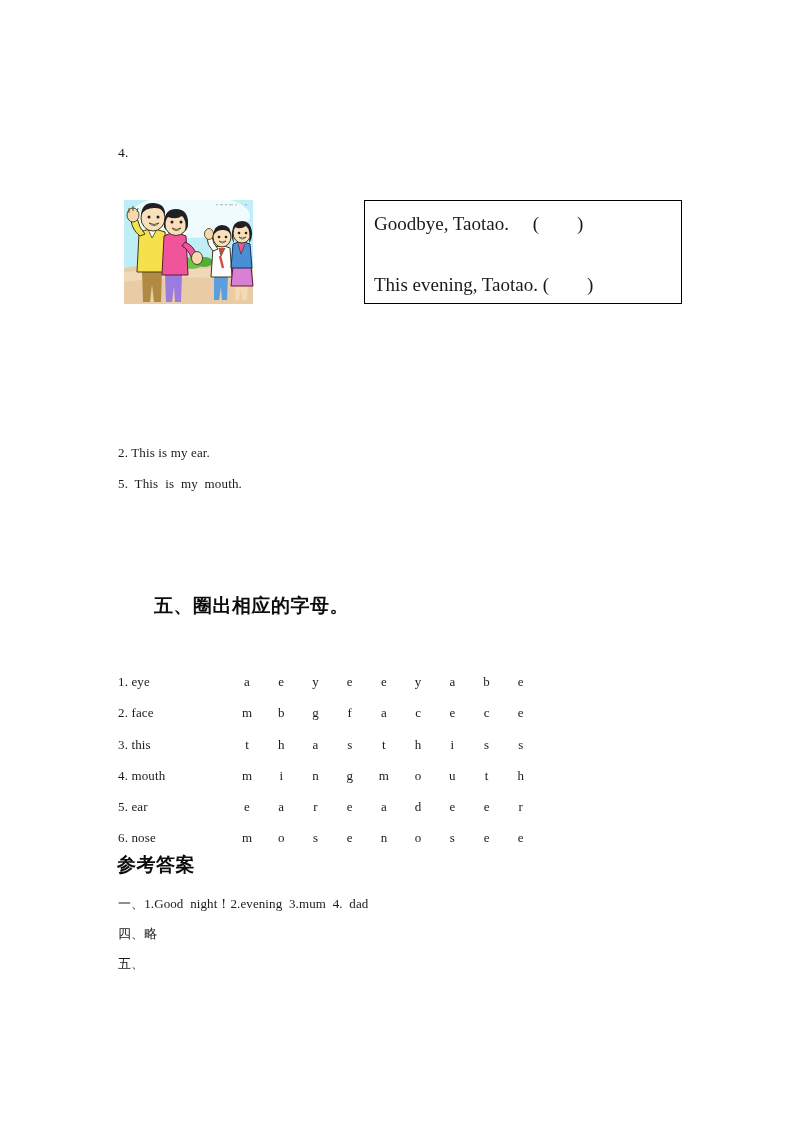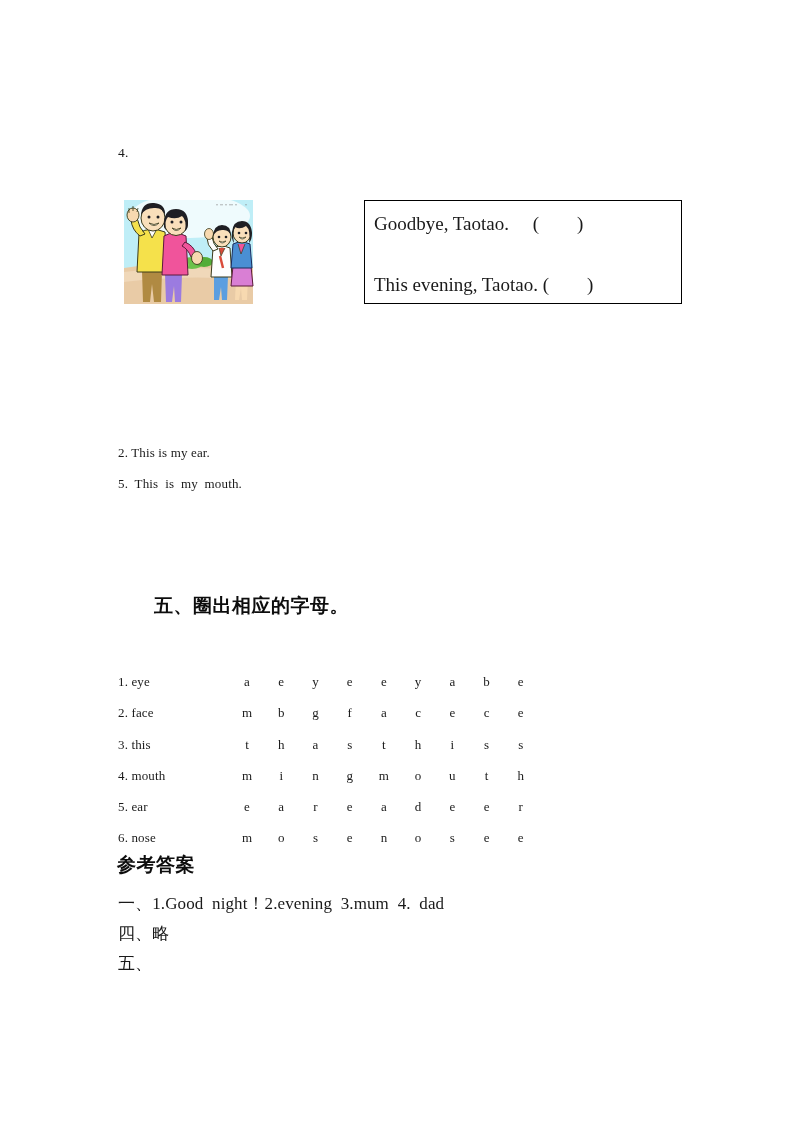--- a/index.html
+++ b/index.html
@@ -125,21 +125,21 @@
   }
 
   
   .answer-key {
     position: absolute;
     left: 118px;
     top: 889px;
     width: 500px;
   }
   .answer-key-item {
-    font-size: 17px;
+    font-size: 13px;
     line-height: 29.8px;
     white-space: pre;
     letter-spacing: .1px;
     font-family: Liberation Serif, serif;
   }
 </style>
 </head>
 <body>
 
 <div class="page">

